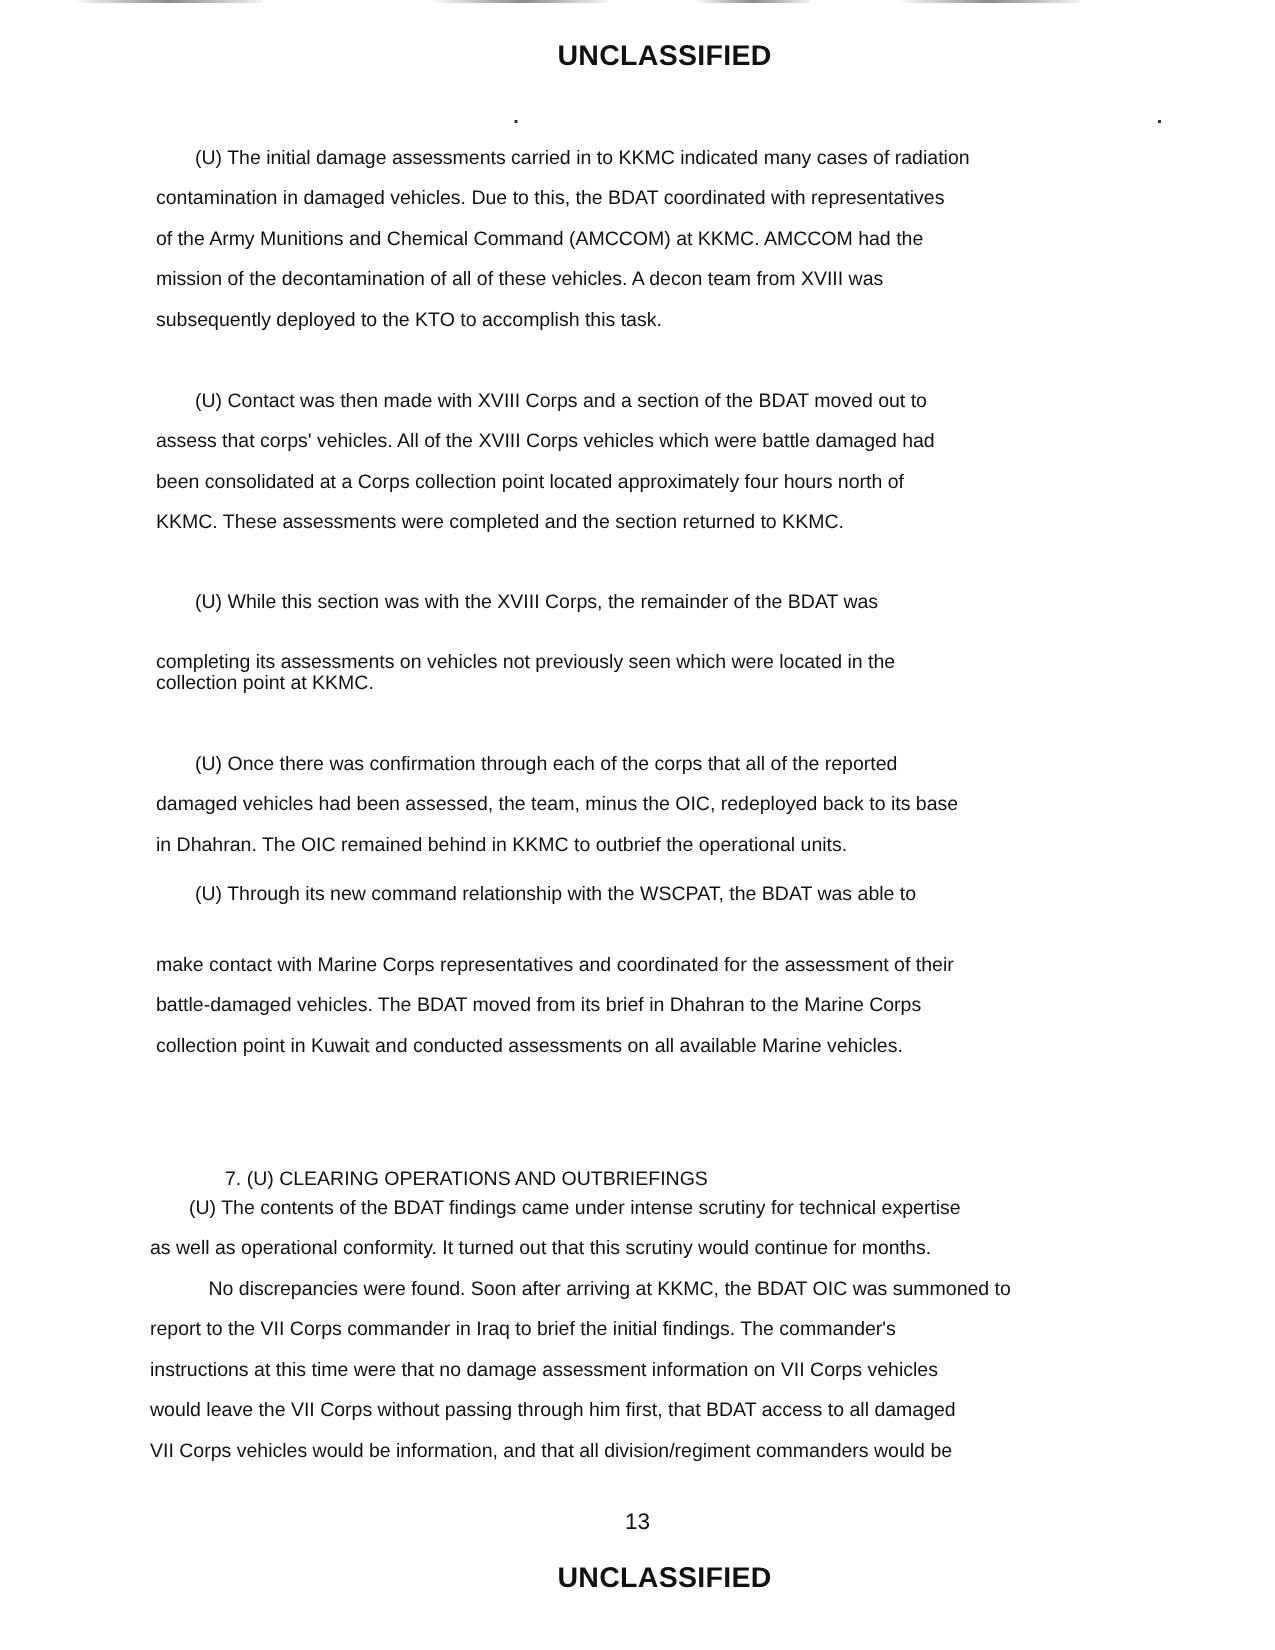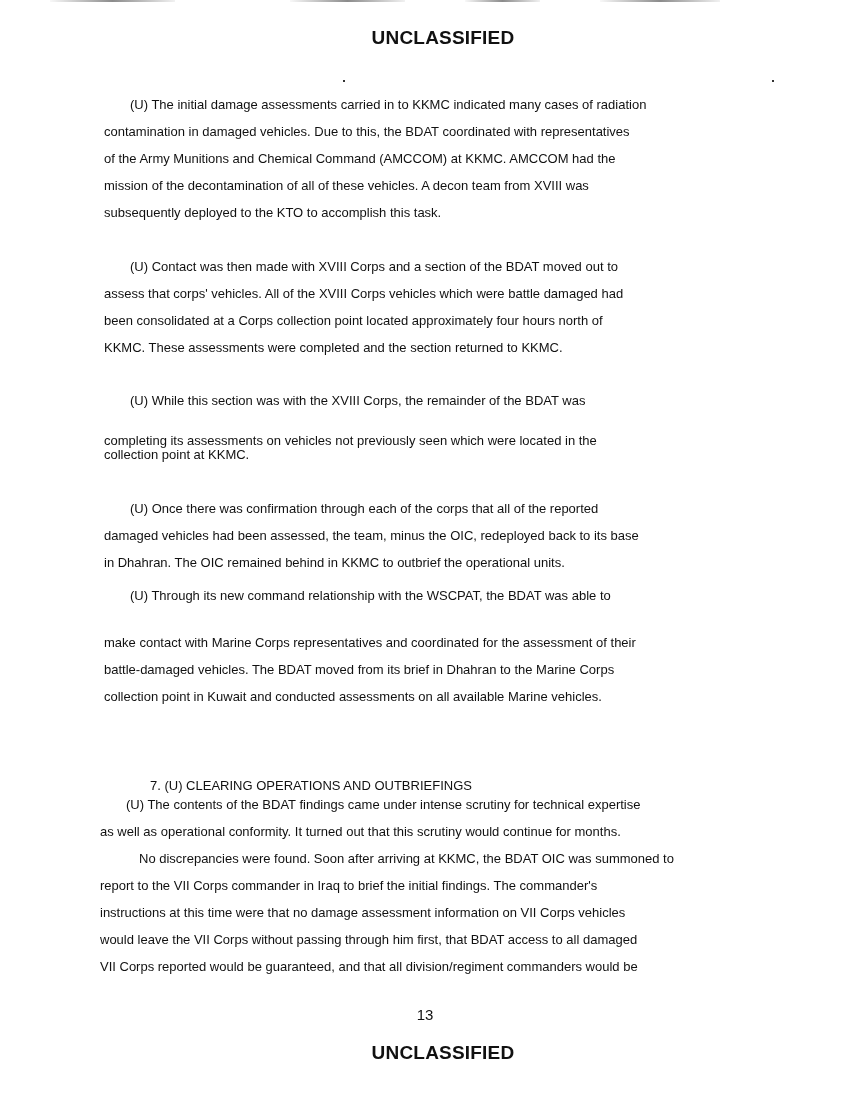--- a/index.html
+++ b/index.html
@@ -62,17 +62,17 @@
 
 <div class="line" style="left:124px;top:778px;margin-left:26px;">7.  (U)  CLEARING OPERATIONS AND OUTBRIEFINGS</div>
 
 <div>
   <div class="line" style="left:126px;top:797px;">(U)  The contents of the BDAT findings came under intense scrutiny for technical expertise</div>
   <div class="line" style="left:100px;top:824px;text-align:center;">as well as operational conformity.  It turned out that this scrutiny would continue for months.</div>
   <div class="line" style="left:100px;top:851px;margin-left:39px;">No discrepancies were found.  Soon after arriving at KKMC, the BDAT OIC was summoned to</div>
   <div class="line" style="left:100px;top:878px;">report to the VII Corps commander in Iraq to brief the initial findings.  The commander's</div>
   <div class="line" style="left:100px;top:905px;">instructions at this time were that no damage assessment information on VII Corps vehicles</div>
   <div class="line" style="left:100px;top:932px;">would leave the VII Corps without passing through him first, that BDAT access to all damaged</div>
-  <div class="line" style="left:100px;top:959px;">VII Corps reported would be guaranteed, and that all division/regiment commanders would be</div>
+  <div class="line" style="left:100px;top:959px;">VII Corps vehicles would be information, and that all division/regiment commanders would be</div>
 </div>
 
 <div class="page-number" style="top:1006px;">13</div>
 <div class="classification" style="top:1042px;">UNCLASSIFIED</div>
 
 </body></html>

